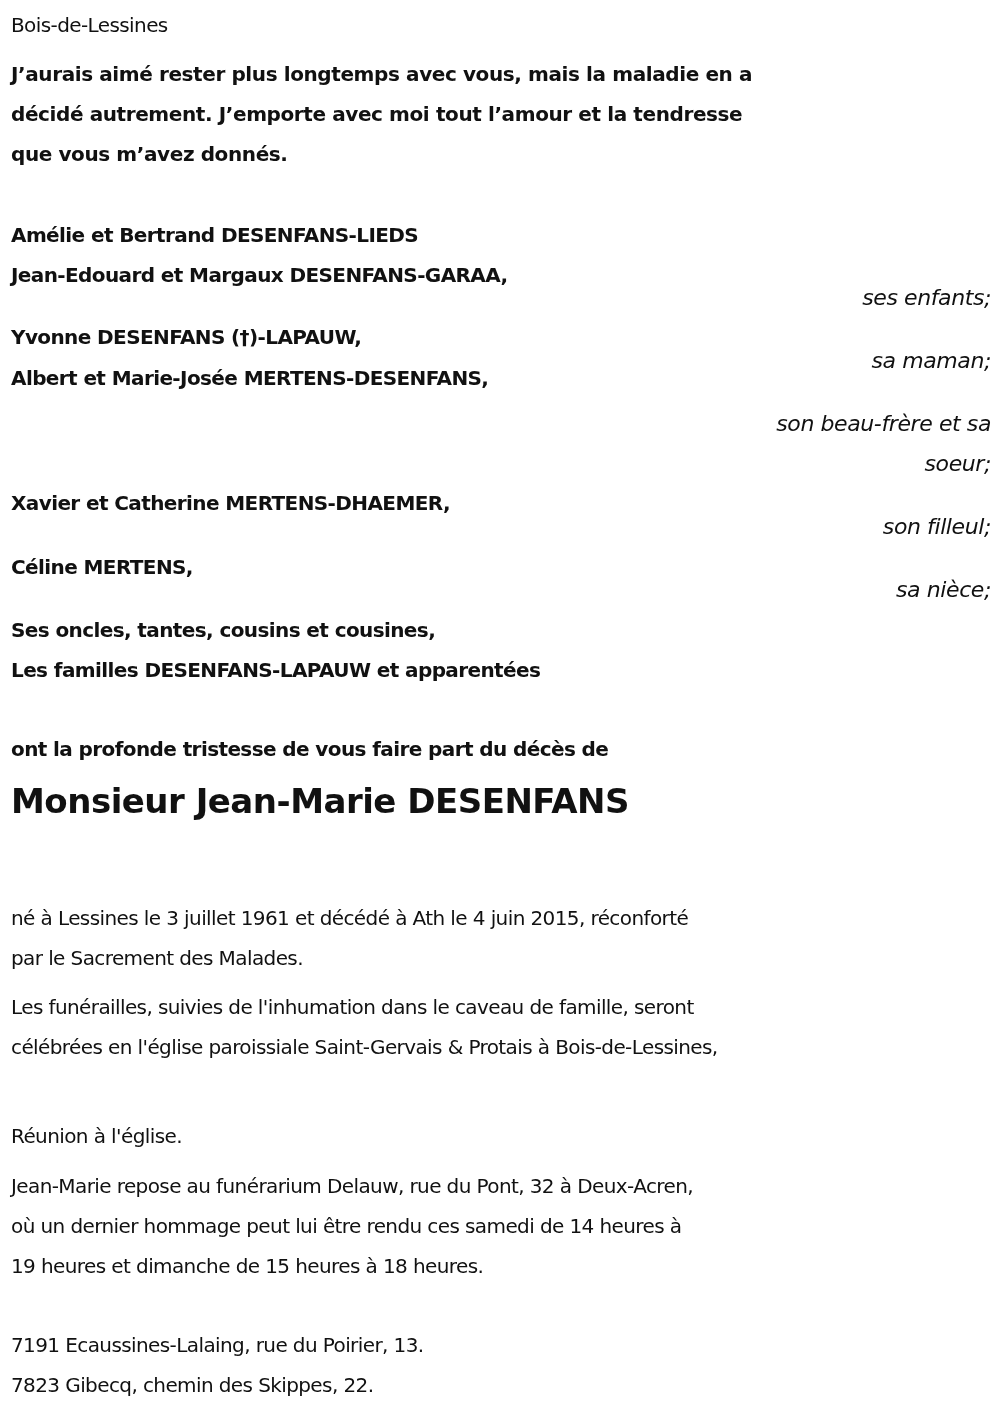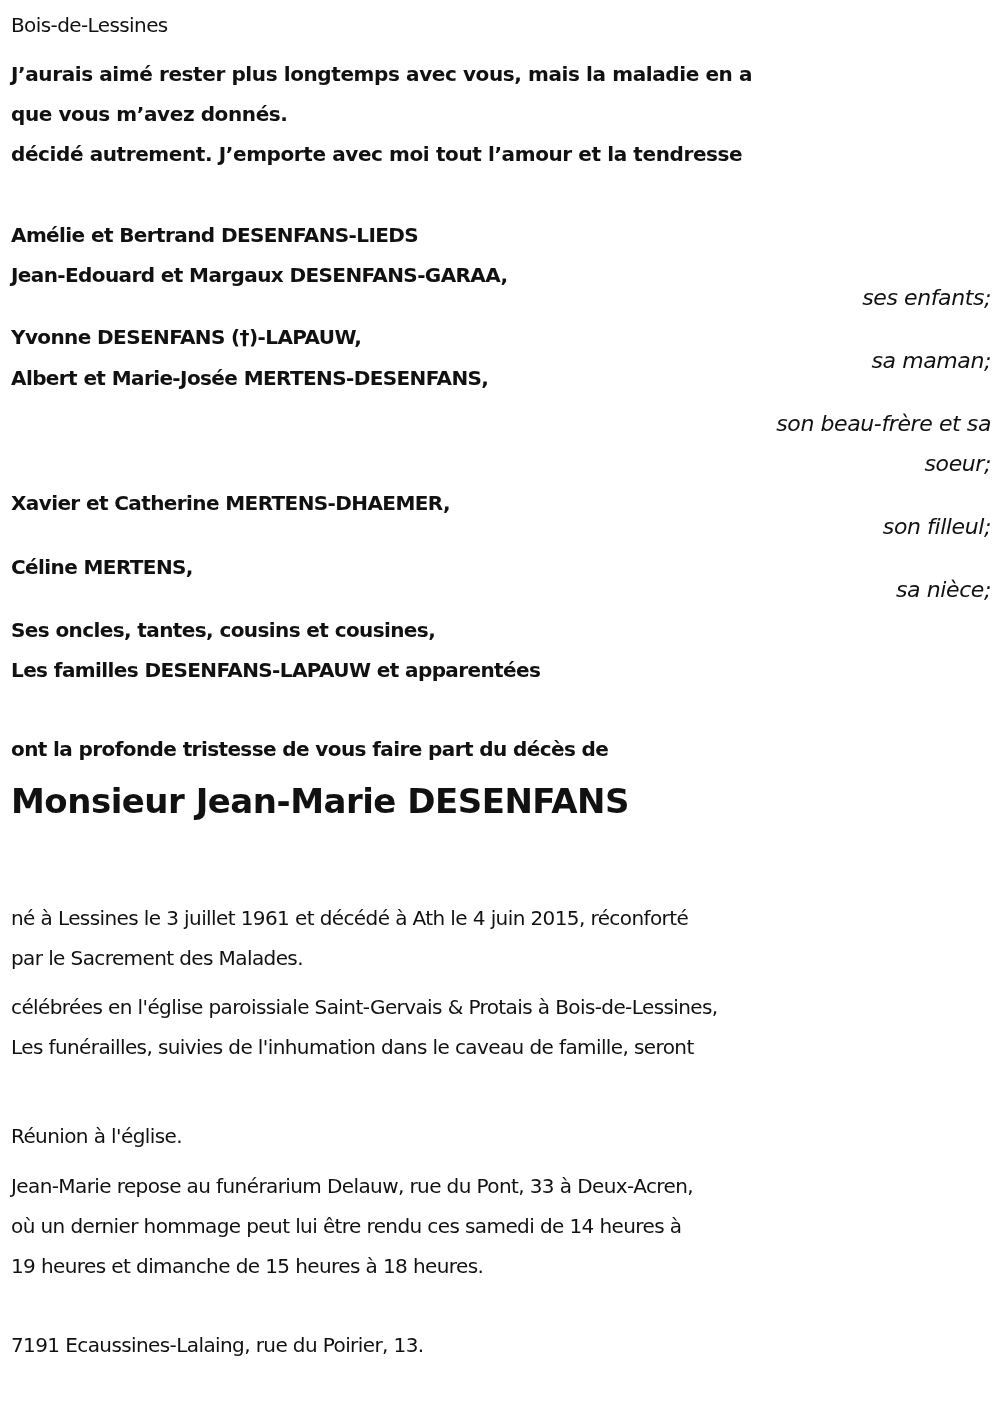--- a/index.html
+++ b/index.html
@@ -20,22 +20,22 @@
 </style>
 </head>
 <body>
 
 <div class="doc">
 
   <div class="line place">Bois-de-Lessines</div>
 
   <div class="quote">
     <div>J’aurais aimé rester plus longtemps avec vous, mais la maladie en a</div>
+    <div>décidé autrement. J’emporte avec moi tout l’amour et la tendresse</div>
     <div>que vous m’avez donnés.</div>
-    <div>décidé autrement. J’emporte avec moi tout l’amour et la tendresse</div>
   </div>
 
   <div>
     <div class="line abs" style="top:215px;">Amélie et Bertrand DESENFANS-LIEDS</div>
     <div class="line abs" style="top:255px;text-align:right;">Jean-Edouard et Margaux DESENFANS-GARAA,</div>
     <div class="rel" style="top:278px;">ses enfants;</div>
 
     <div class="line abs" style="top:317px;">Yvonne DESENFANS (†)-LAPAUW,</div>
     <div class="rel" style="top:341px;">sa maman;</div>
 
@@ -56,29 +56,30 @@
   <div class="line abs" style="top:729px;">ont la profonde tristesse de vous faire part du décès de</div>
 
   <div class="name">Monsieur Jean-Marie DESENFANS</div>
 
   <div class="para" style="top:898px;">
     <div>né à Lessines le 3 juillet 1961 et décédé à Ath le 4 juin 2015, réconforté</div>
     <div>par le Sacrement des Malades.</div>
   </div>
 
   <div class="para" style="top:987px;">
+    <div>Les funérailles, suivies de l'inhumation dans le caveau de famille, seront</div>
     <div>célébrées en l'église paroissiale Saint-Gervais &amp; Protais à Bois-de-Lessines,</div>
-    <div>Les funérailles, suivies de l'inhumation dans le caveau de famille, seront</div>
   </div>
 
   <div class="para" style="top:1116px;">Réunion à l'église.</div>
 
   <div class="para" style="top:1166px;">
-    <div>Jean-Marie repose au funérarium Delauw, rue du Pont, 33 à Deux-Acren,</div>
+    <div>Jean-Marie repose au funérarium Delauw, rue du Pont, 32 à Deux-Acren,</div>
     <div>où un dernier hommage peut lui être rendu ces samedi de 14 heures à</div>
     <div>19 heures et dimanche de 15 heures à 18 heures.</div>
   </div>
 
   <div class="para" style="top:1325px;">
     <div>7191 Ecaussines-Lalaing, rue du Poirier, 13.</div>
+    <div>7823 Gibecq, chemin des Skippes, 22.</div>
   </div>
 
 </div>
 
 </body></html>

